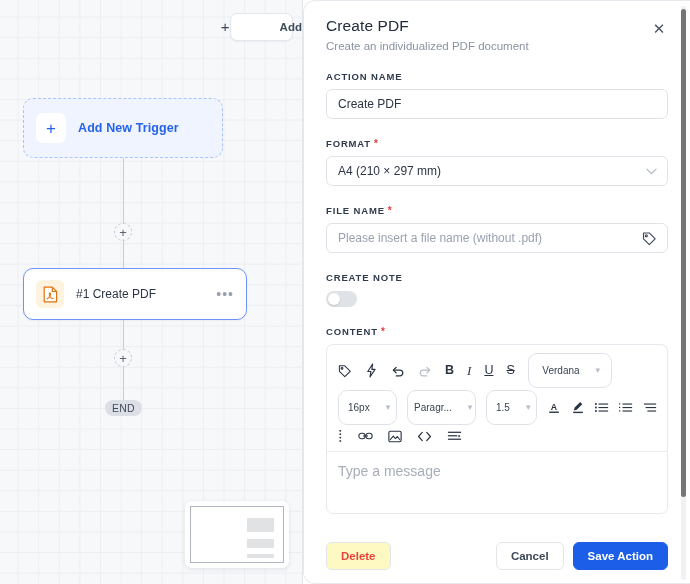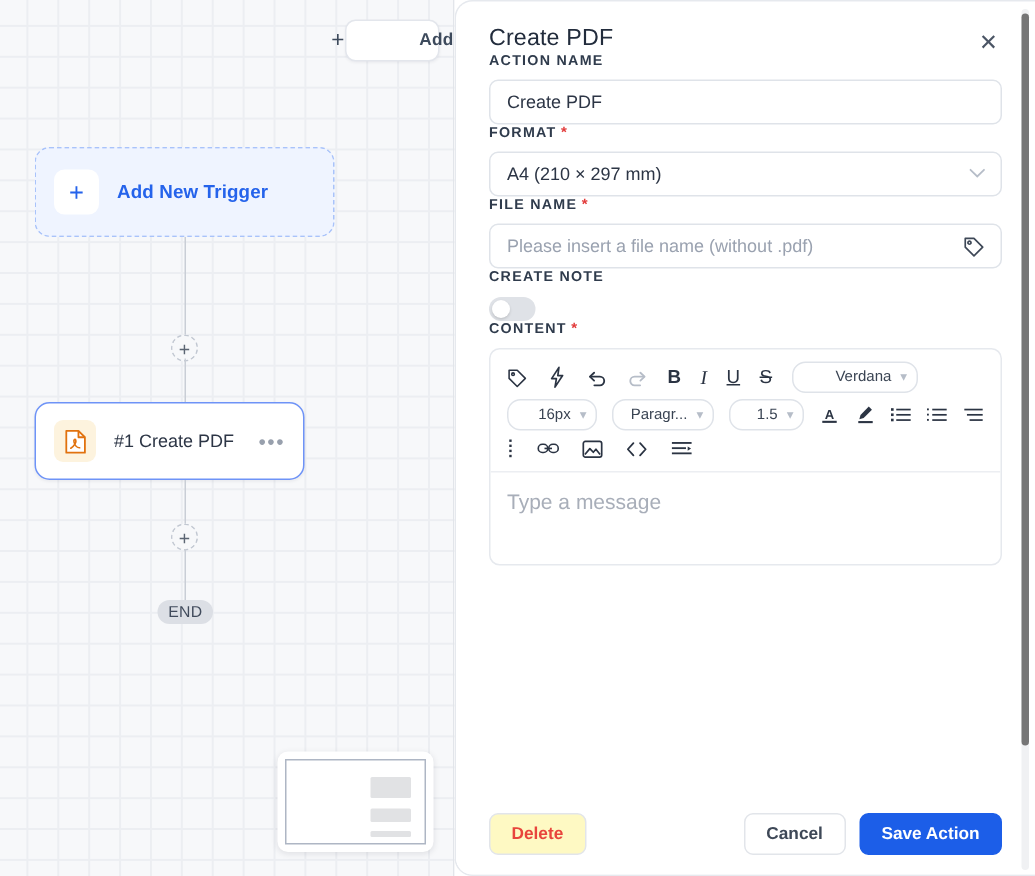--- a/index.html
+++ b/index.html
@@ -72,21 +72,21 @@
     width: 18px; height: 18px; border-radius: 50%;
     background: #f7f8fa; border: 1.2px dashed #c2c8d2;
     display: flex; align-items: center; justify-content: center;
     color: #5b6573; font-size: 13px; line-height: 1;
   }
   .plus-dot-1 { top: 223px; }
   .plus-dot-2 { top: 349px; }
 
   .pdf-node {
     position: absolute; left: 23px; top: 268px;
-    width: 180px; height: 52px;
+    width: 224px; height: 52px;
     background: #ffffff;
     border: 1.6px solid #6e93f7;
     border-radius: 10px;
     display: flex; align-items: center; padding: 0 12px; gap: 12px;
     box-shadow: 0 1px 2px rgba(16,24,40,.05);
   }
   .pdf-ico {
     width: 28px; height: 28px; border-radius: 6px; background: #fdf3de;
     display: flex; align-items: center; justify-content: center; flex: none;
   }
@@ -132,21 +132,21 @@
 
   .p-head { padding-top: 16px; position: relative; }
   .p-title { font-size: 15.5px; font-weight: 400; color: #222c3c; letter-spacing: .1px; }
   .p-sub { font-size: 11.5px; color: #8a93a2; margin-top: 5px; }
   .close-x {
     position: absolute; right: 0px; top: 18px;
     width: 18px; height: 18px; color: #4b5565; font-size: 15px;
     display: flex; align-items: center; justify-content: center; line-height: 1;
   }
 
-  .field { }
+  .field { margin-top: 19px; }
   .flabel {
     font-size: 9.5px; font-weight: 700; color: #2f3b4c;
     letter-spacing: .85px; margin-bottom: 7px; display: block;
   }
   .req { color: #e23b3b; font-size: 10px; margin-left: 3px; }
 
   .inp {
     width: 100%; height: 30px;
     border: 1px solid #dfe3e9; border-radius: 6px;
     background: #fff; display: flex; align-items: center;
@@ -183,23 +183,23 @@
   .tb-row.r2 { gap: 10px; padding-top: 2px; }
   .tb-row.r3 { gap: 15px; padding-top: 2px; padding-bottom: 6px; }
   .tbi { display: flex; align-items: center; justify-content: center; color: #2b3443; }
   .tbtxt { font-size: 12.5px; color: #2b3443; line-height: 1; }
   .tbtxt.b { font-weight: 700; }
   .tbtxt.i { font-style: italic; font-family: "Liberation Serif", serif; font-size: 13px; }
   .tbtxt.u { text-decoration: underline; }
   .tbtxt.s { text-decoration: line-through; }
 
   .sel {
-    height: 21px; border: 1px solid #dfe3e9; border-radius: 9px;
-    display: flex; align-items: center; justify-content: flex-end;
-    padding: 0 6px 0 9px; font-size: 10px; color: #3a4453; gap: 6px;
+    height: 35px; border: 1px solid #dfe3e9; border-radius: 9px;
+    display: flex; align-items: center; justify-content: center;
+    padding: 0 6px 0 9px; font-size: 10px; color: #3a4453; gap: 16px;
   }
   .sel .sc { color: #b6bdc8; font-size: 9px; line-height: 1; }
   .sel.font { width: 84px; }
   .sel.size { width: 61px; }
   .sel.para { width: 69px; }
   .sel.lh { width: 51px; }
 
   .editor-body {
     border-top: 1px solid #eceef2; min-height: 62px; padding: 11px;
     font-size: 14px; color: #a8aeb9;
@@ -278,20 +278,21 @@
         <span class="mm-rect mm-r3"></span>
       </div>
     </div>
   </div>
 
   <div class="panel">
     <div class="panel-scroll">
 
       <div class="p-head">
         <div class="p-title">Create PDF</div>
+        <div class="p-sub">Create an individualized PDF document</div>
         <div class="close-x">✕</div>
       </div>
 
       <div class="field">
         <span class="flabel">ACTION NAME</span>
         <div class="inp">Create PDF</div>
       </div>
 
       <div class="field">
         <span class="flabel"><span>FORMAT</span><span class="req">*</span></span>

